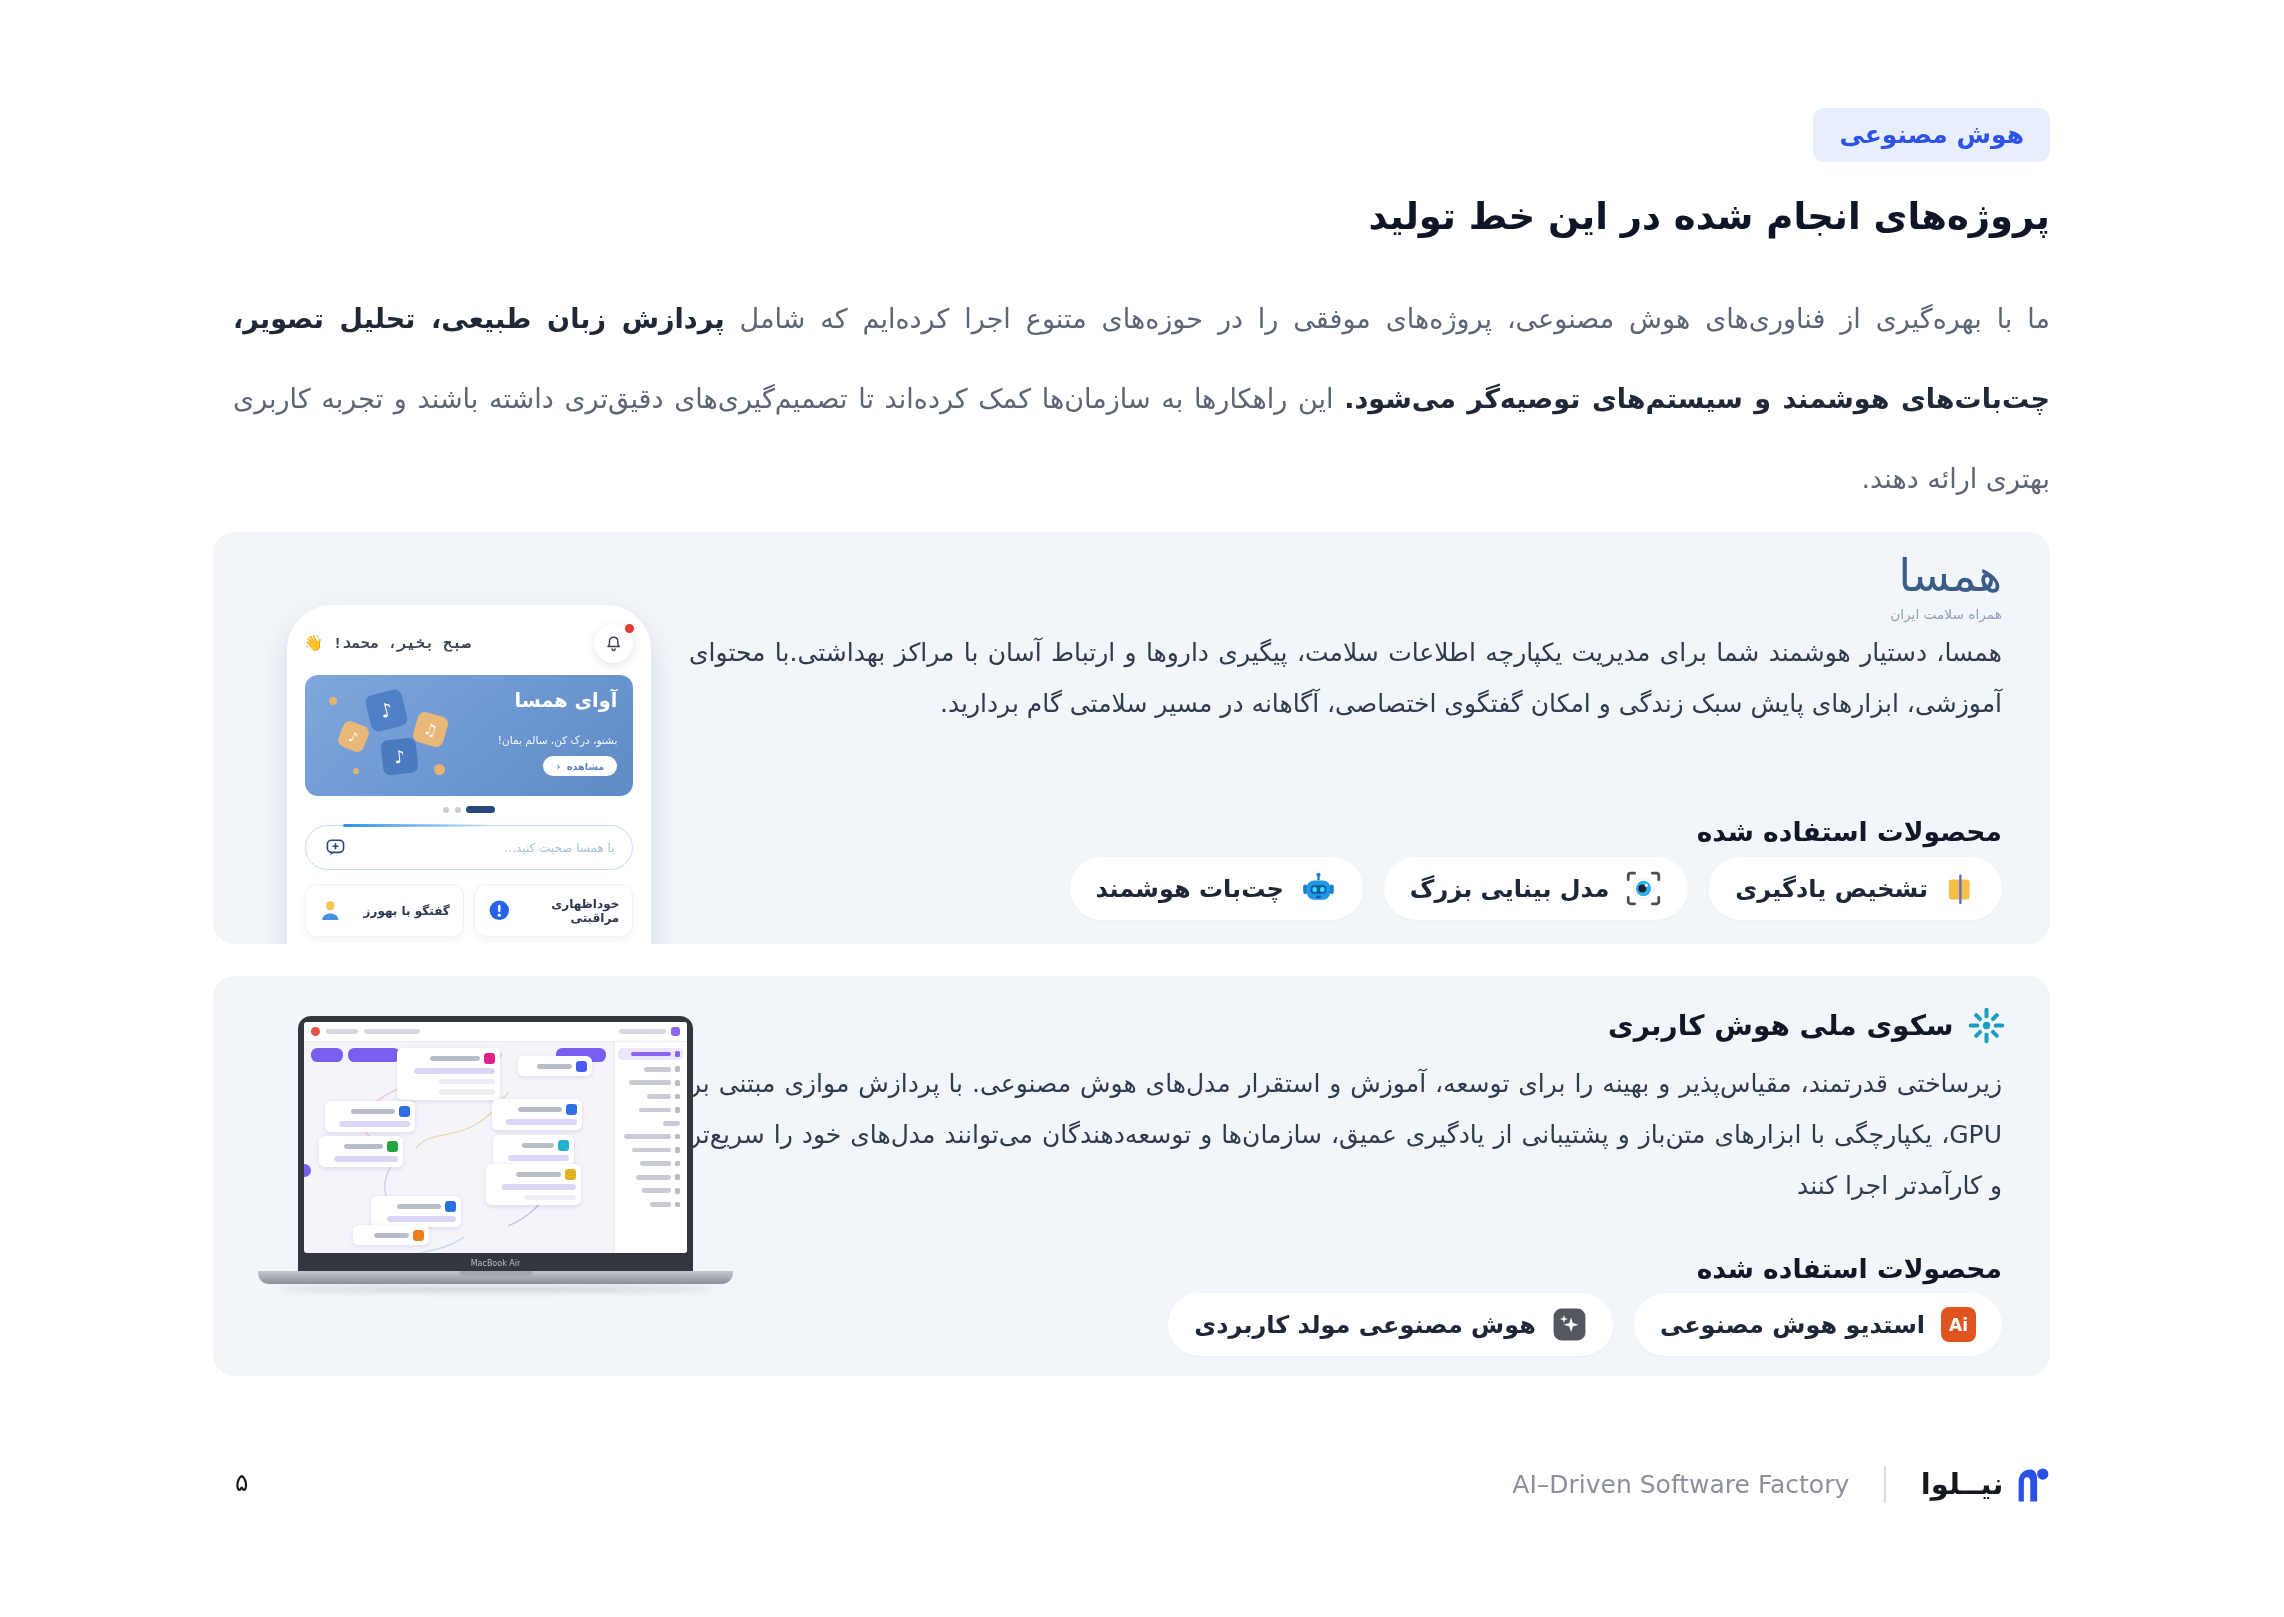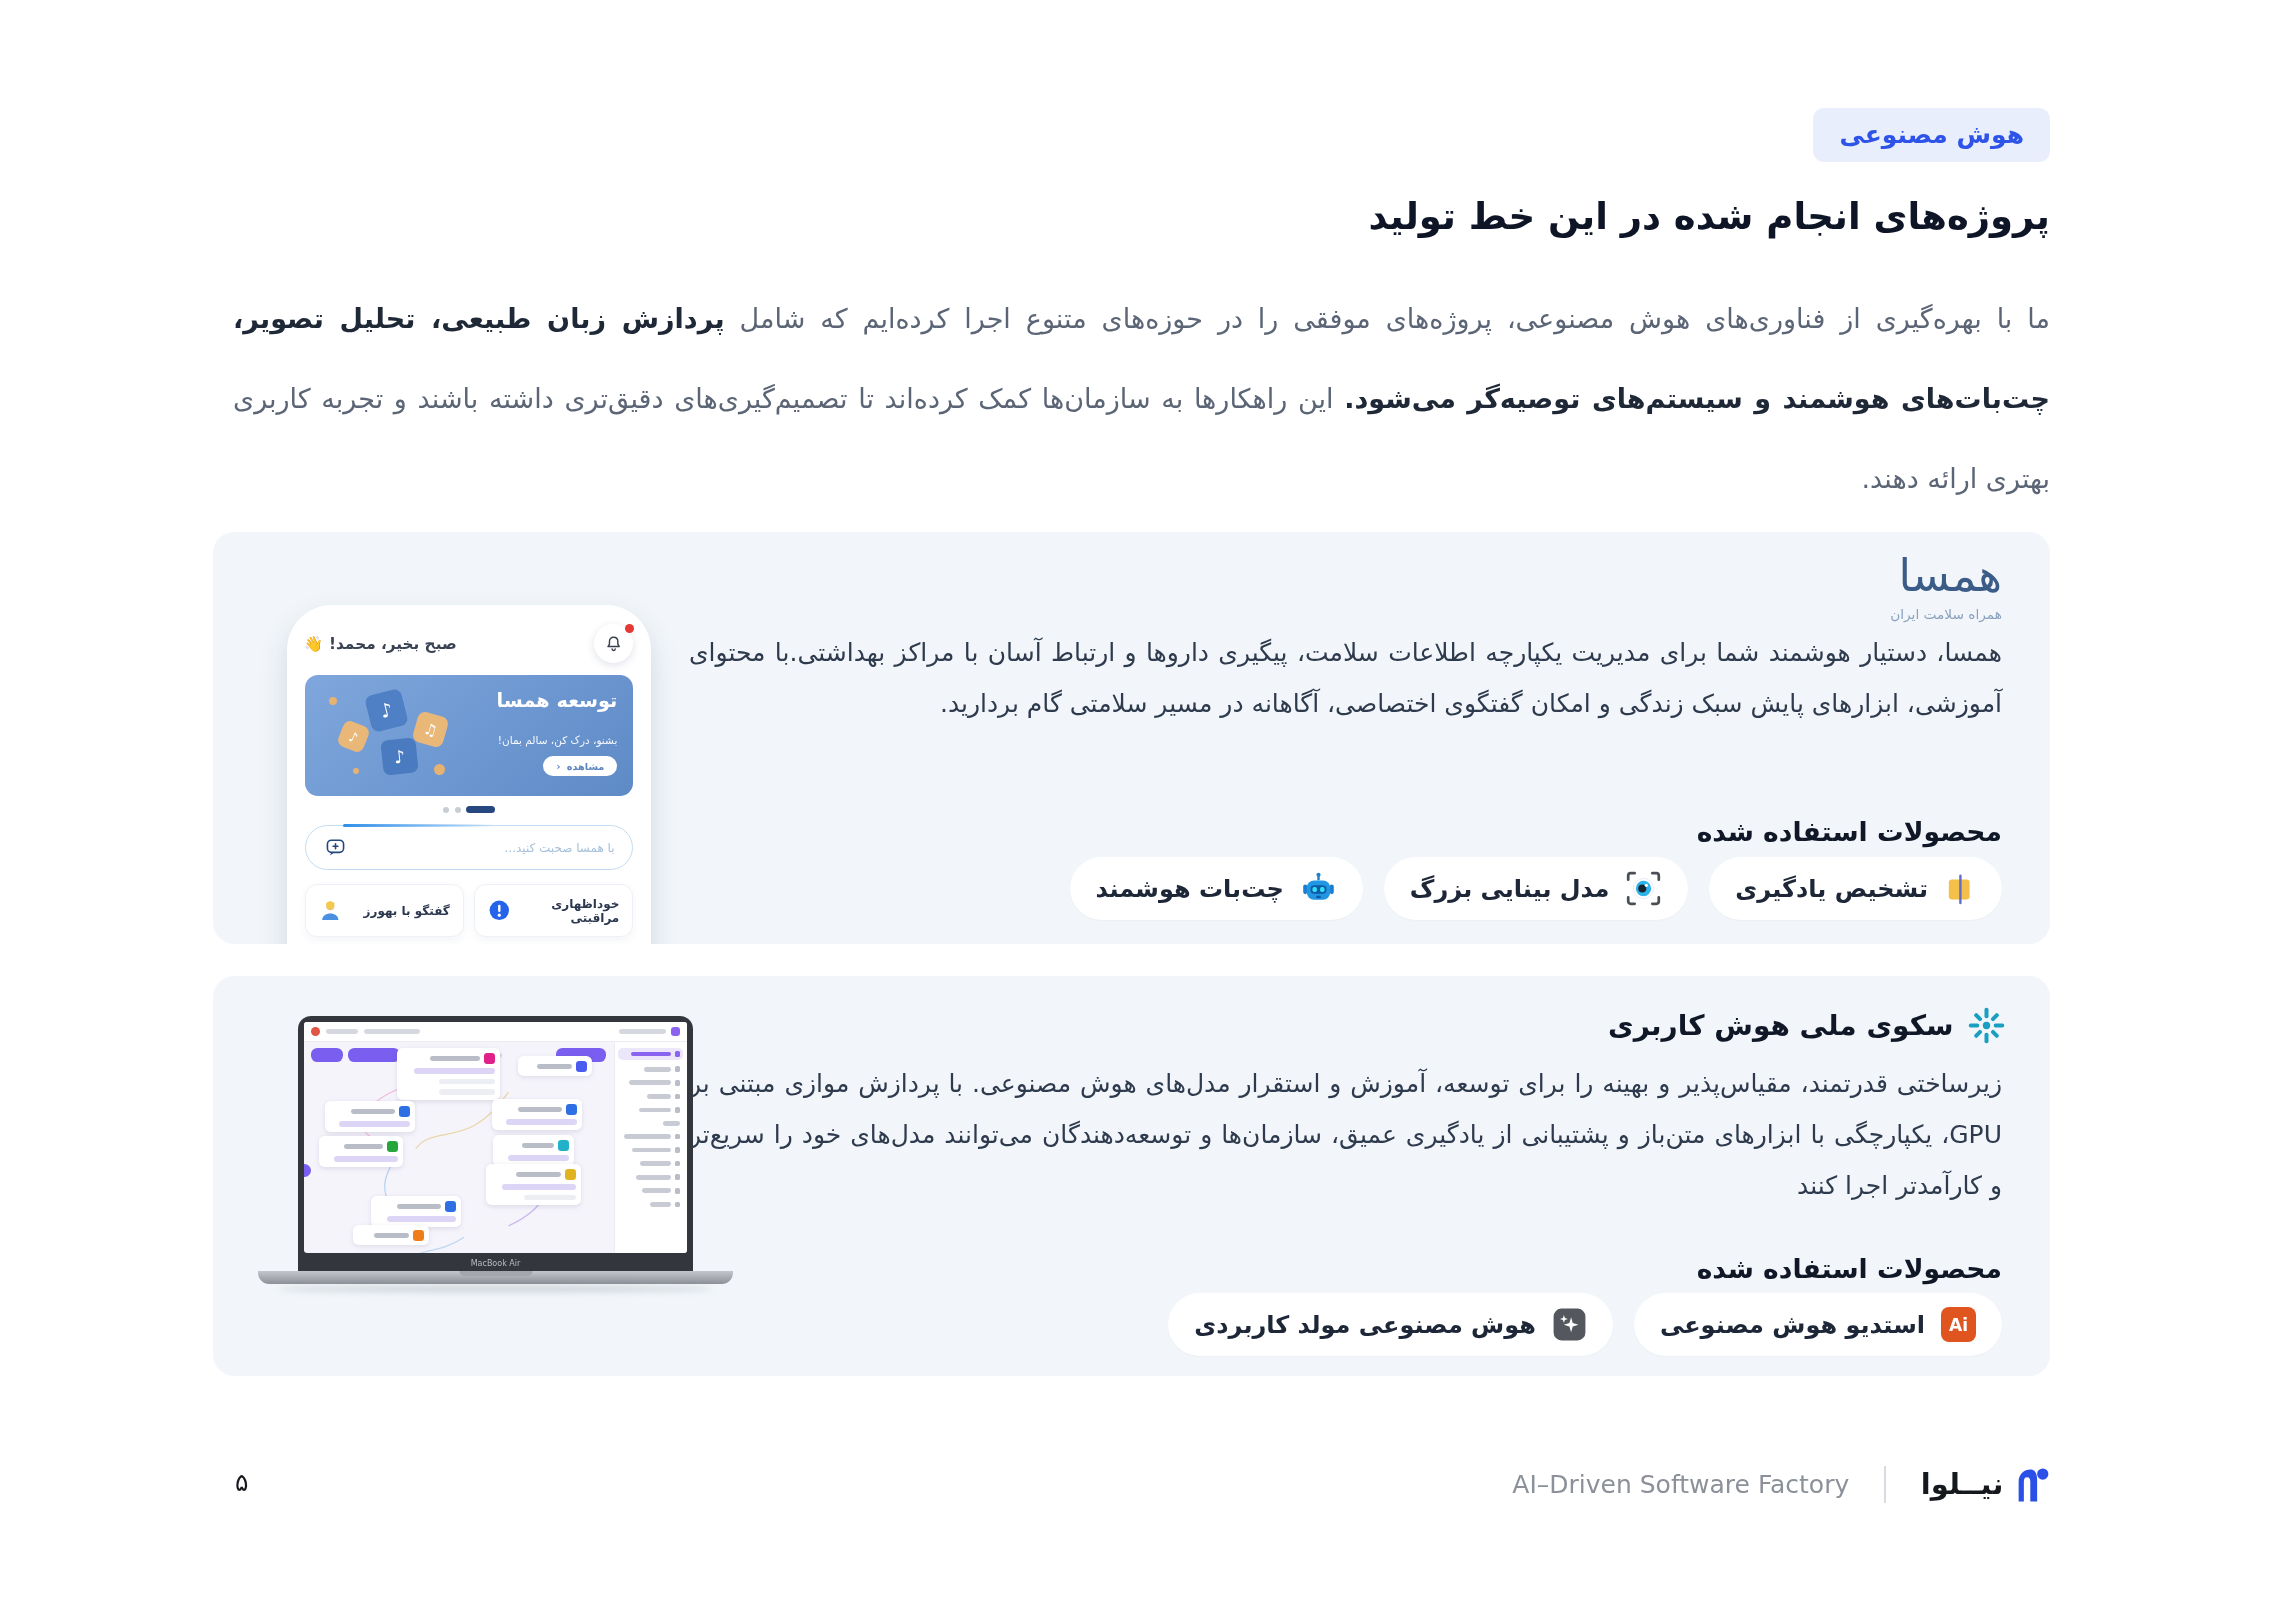--- a/index.html
+++ b/index.html
@@ -78,21 +78,21 @@
   .platform-title-row{top:31px;right:45px;display:flex;align-items:center;gap:14.5px;}
   .platform-title{font-size:28px;font-weight:800;color:#101828;}
 
   
   .phone{
     top:73px;left:74px;width:364px;height:564px;
     background:#fff;border-radius:45px;
     box-shadow:0 13px 29px rgba(35,55,95,.15);
     padding:19.3px 17.7px;
   }
-  .phone-header{display:flex;justify-content:space-between;align-items:center;flex-direction:row-reverse;}
+  .phone-header{display:flex;justify-content:space-between;align-items:center;flex-direction:row-reverse;font-family:Liberation Mono, monospace;}
   .bell-wrap{width:39px;height:39px;border-radius:50%;background:#fff;
     box-shadow:0 2.4px 8px rgba(40,60,100,.14);display:flex;align-items:center;justify-content:center;position:relative;}
   .bell-dot{position:absolute;top:0px;left:31px;width:8.9px;height:8.9px;border-radius:50%;background:#e53935;}
   .greeting{font-size:15.3px;font-weight:600;color:#3a4354;}
   .banner{
     margin-top:11.3px;height:121px;border-radius:13px;
     background:linear-gradient(140deg,#7fa7dd,#5e8ac6);
     padding:14.5px 16px;position:relative;overflow:hidden;color:#fff;
   }
   .banner-title{font-size:19.3px;font-weight:800;}
@@ -246,21 +246,21 @@
       <span class="bell-wrap">
         <svg width="19.3" height="19.3" viewBox="0 0 24 24" fill="none">
             <path d="M12 4c-3.2 0-5.2 2.3-5.2 5.4v3.2L5 15.6h14l-1.8-3V9.4C17.2 6.3 15.2 4 12 4z" stroke="#39404d" stroke-width="1.8" stroke-linejoin="round"></path>
             <path d="M10 18.5a2 2 0 0 0 4 0" stroke="#39404d" stroke-width="1.8" stroke-linecap="round"></path>
           </svg>
         <span class="bell-dot"></span>
       </span>
     </div>
 
     <div class="banner">
-      <div class="banner-title">توسعه همسا</div>
+      <div class="banner-title">آوای همسا</div>
       <div class="banner-sub">بشنو، درک کن، سالم بمان!</div>
       <div class="banner-btn">
         <span>مشاهده</span>
         <span>‹</span>
       </div>
       <div class="cube c1">♪</div>
       <div class="cube c2">♫</div>
       <div class="cube c3">♪</div>
       <div class="cube c4">♪</div>
       <div class="bdot d1"></div>

